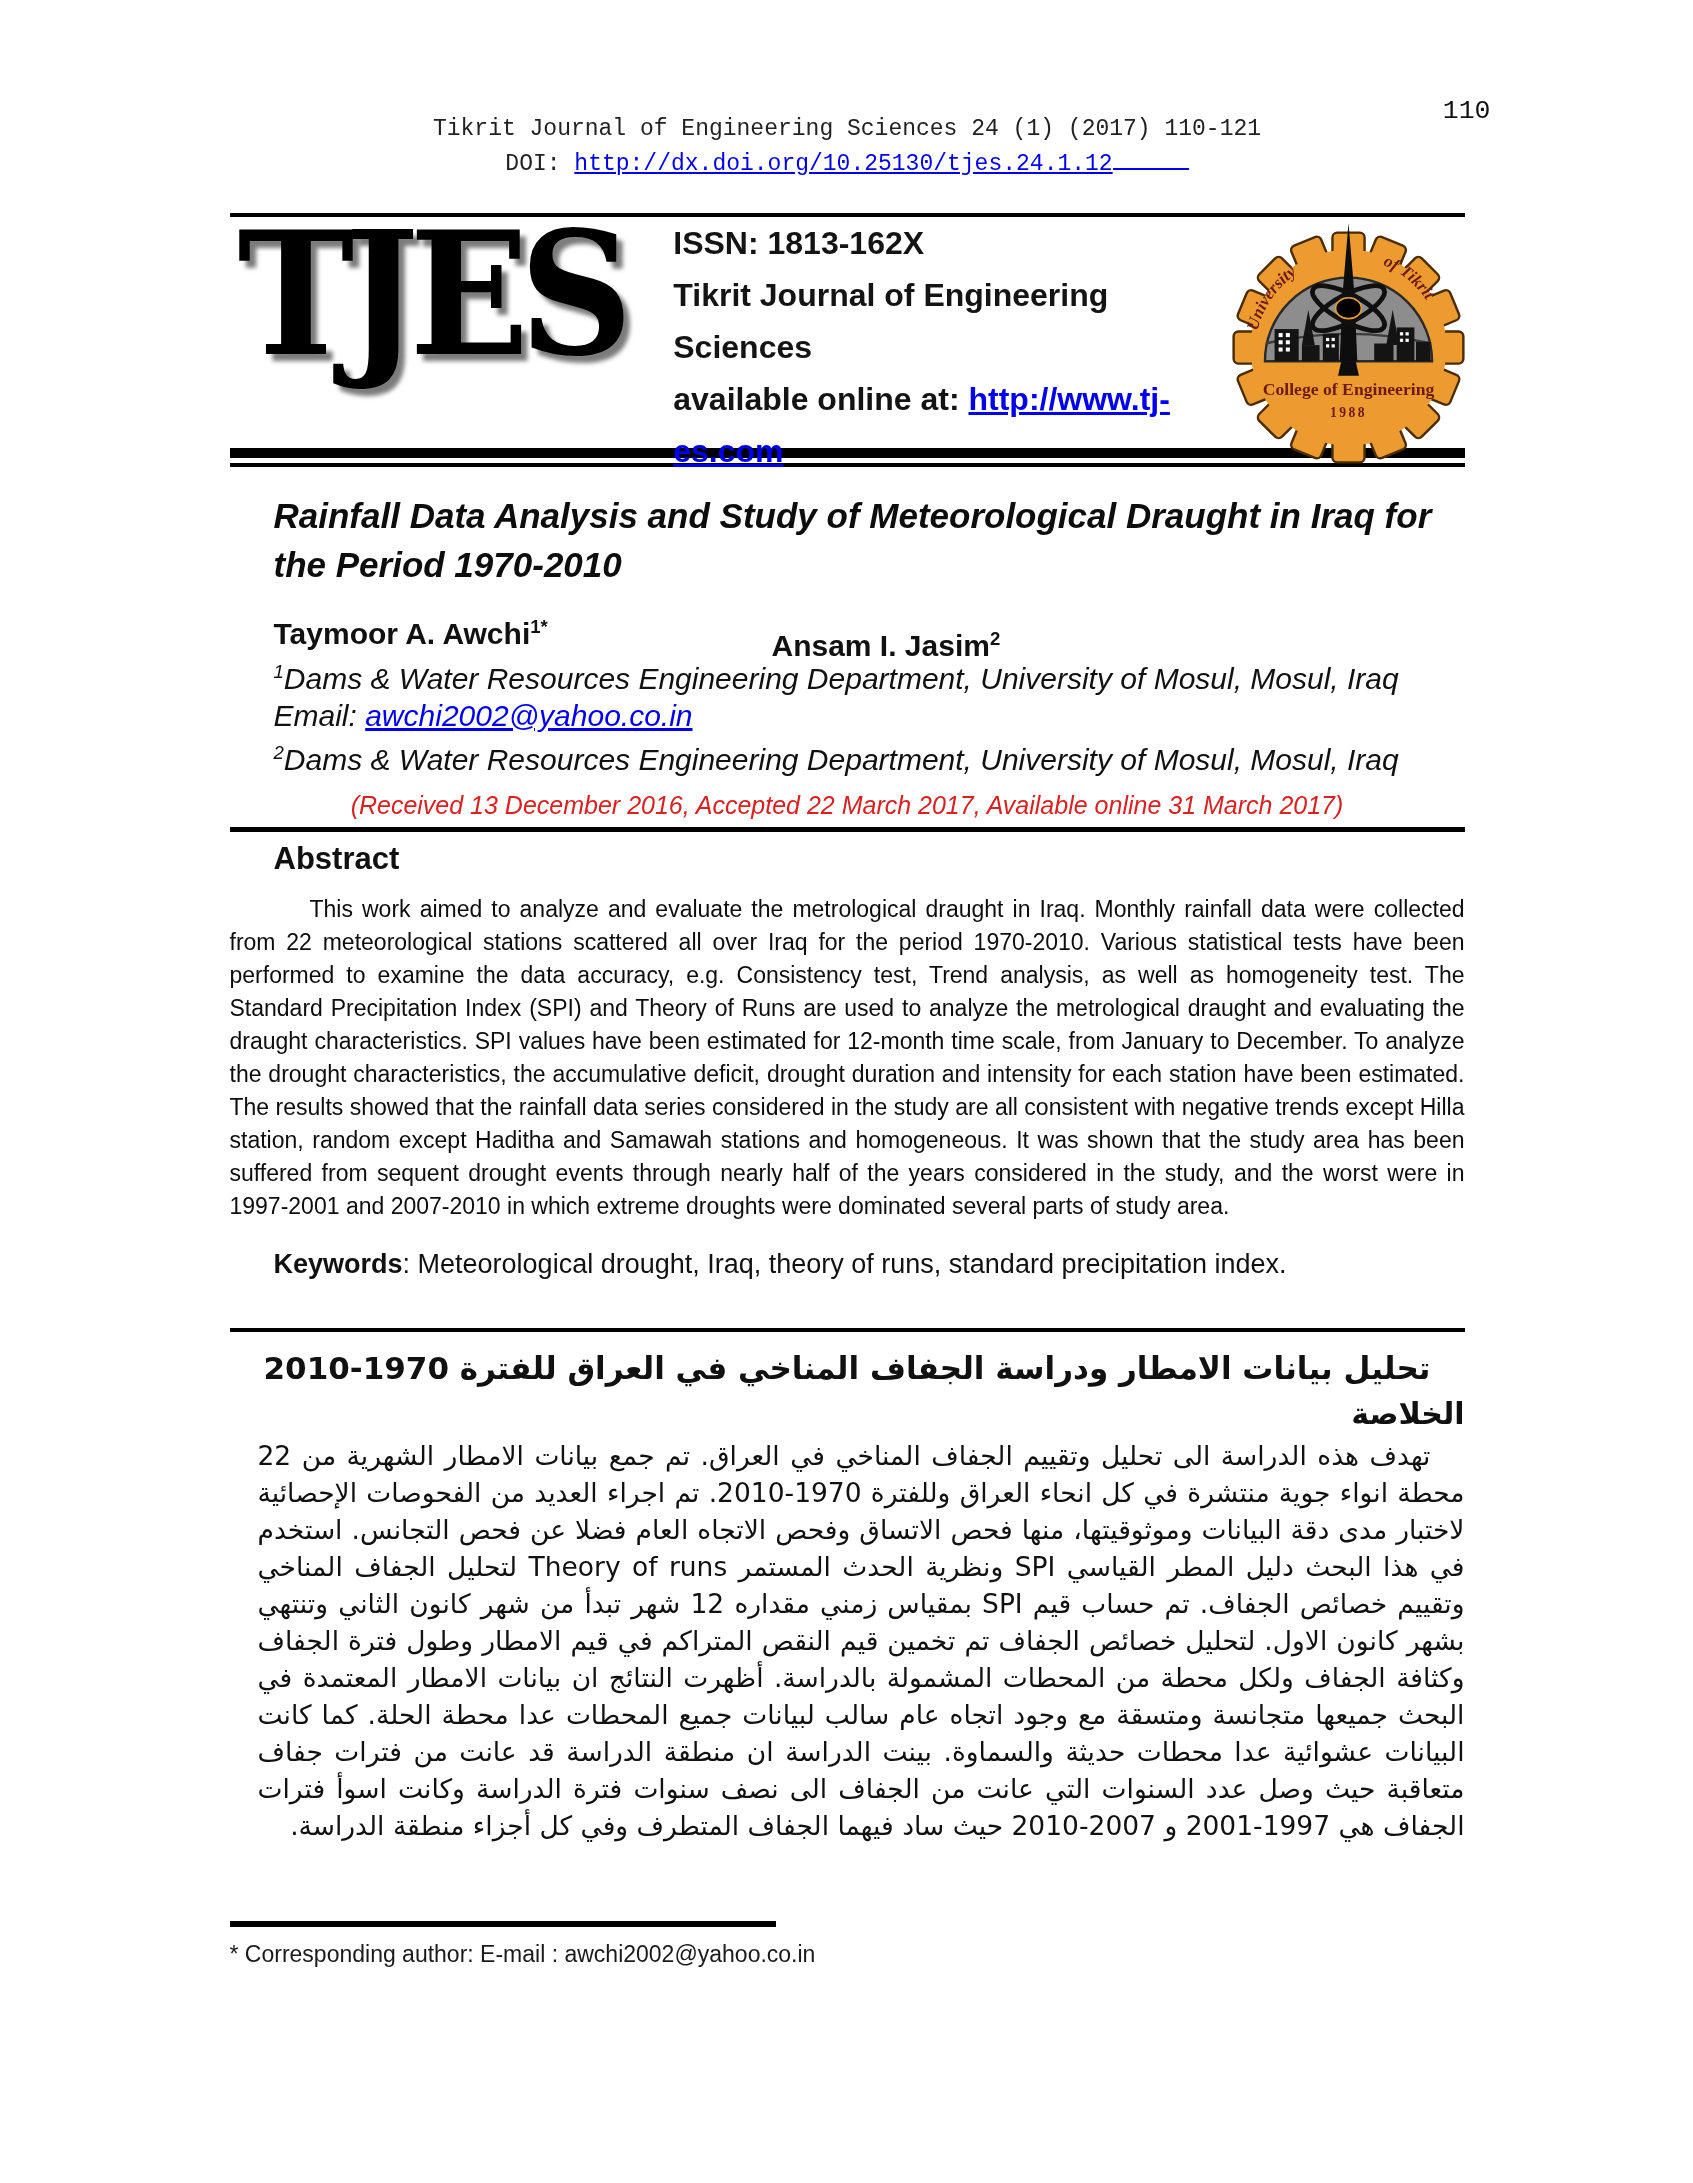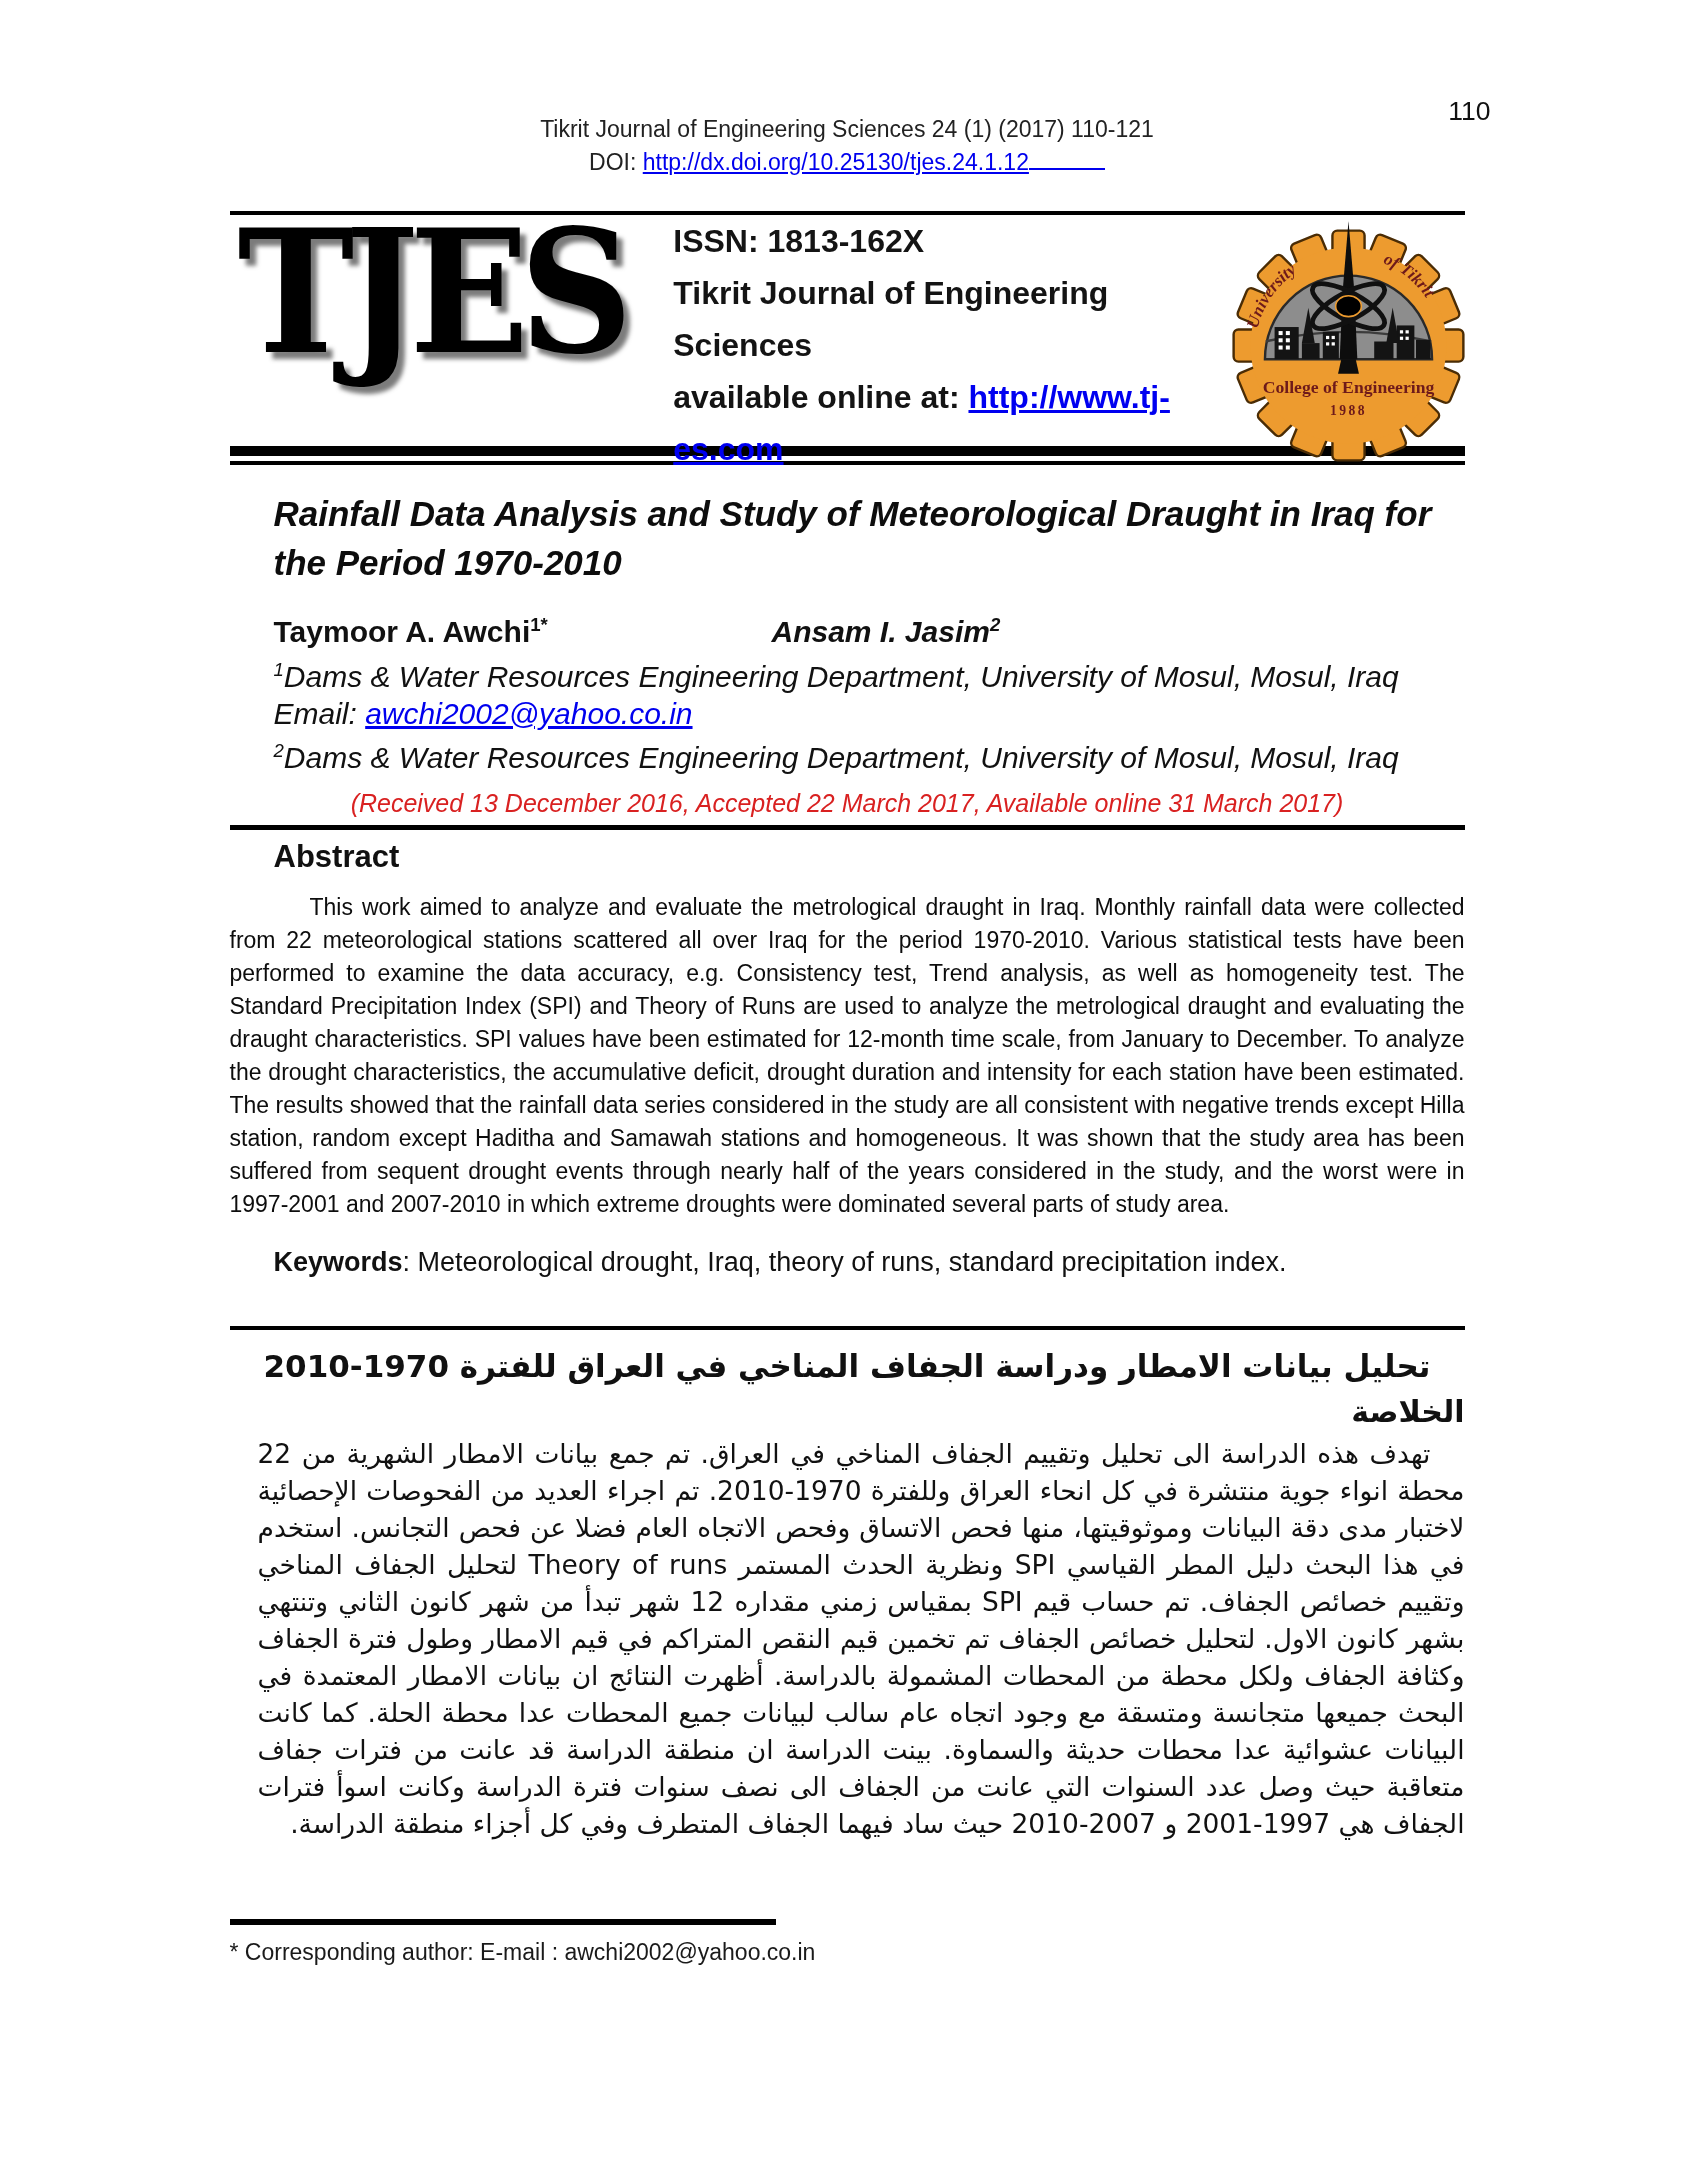--- a/index.html
+++ b/index.html
@@ -4,21 +4,21 @@
 <style>
   html,body{margin:0;padding:0;background:#ffffff;}
   body{
     width:1694px;height:2183px;overflow:hidden;position:relative;
     font-family:"Liberation Sans",sans-serif;color:#111;
     -webkit-font-smoothing:antialiased;
   }
   .content{width:1235px;margin:0 auto;position:relative;}
 
   
-  .runhead{padding-top:114px;text-align:center;font-size:23px;line-height:30.5px;color:#222;position:relative;}
+  .runhead{padding-top:114px;text-align:center;font-size:23px;line-height:30.5px;color:#222;position:relative;font-family:Liberation Mono, monospace;}
   .runhead .pageno{position:absolute;right:-26px;top:96px;font-size:26.5px;color:#111;}
   a.link{color:#0000EE;text-decoration:underline;cursor:pointer;}
   .doi-ext{display:inline-block;width:76px;border-bottom:2.4px solid #0000EE;height:1em;vertical-align:baseline;}
 
   
   .banner{margin-top:34px;border-top:4.8px solid #000;height:231px;display:flex;align-items:flex-start;position:relative;}
   .tjes{
     font-family:"DejaVu Serif","Liberation Serif",serif;font-weight:900;
     font-size:157px;line-height:157px;letter-spacing:-9.6px;color:#000;
     transform:scaleY(1.08);transform-origin:center;
@@ -26,21 +26,21 @@
     margin-left:8px;flex:0 0 auto;
   }
   .bannertext{margin-left:50px;font-size:32px;font-weight:bold;line-height:52px;color:#141414;flex:1 1 auto;}
   .bannertext a.link{font-weight:bold;color:#0000F0;}
   .seal{flex:0 0 auto;width:241px;height:241px;margin-right:-4.8px;margin-top:6.4px;}
   .rule-double{border-top:10.4px solid #000;border-bottom:4px solid #000;height:4.8px;}
 
   
   .title{margin:24px 0 0 44px;width:1193px;font-size:35px;line-height:49px;font-weight:bold;font-style:italic;color:#0d0d0d;}
   .authors{position:relative;margin:27px 0 0 44px;font-size:30px;font-weight:bold;height:37px;}
-  .authors .a2{position:absolute;left:498px;top:0;font-style:italic;}
+  .authors .a2{position:absolute;left:498px;top:12px;}
   sup{font-size:0.62em;}
   .affil{margin-left:44px;font-size:30px;font-style:italic;line-height:37px;}
   .affil a.link{font-style:italic;}
   .received{margin-top:12px;text-align:center;font-size:25px;font-style:italic;color:#D92121;line-height:30.5px;}
 
   
   .rule{border-top:5.6px solid #000;margin-top:6.4px;}
   .abs-head{margin:9.6px 0 0 44px;font-size:31px;font-weight:bold;}
   .abs-body{margin-top:16px;font-size:23px;line-height:33px;text-align:justify;text-indent:80px;color:#0d0d0d;}
   .kw{margin:24px 0 0 44px;font-size:27px;line-height:34px;}

